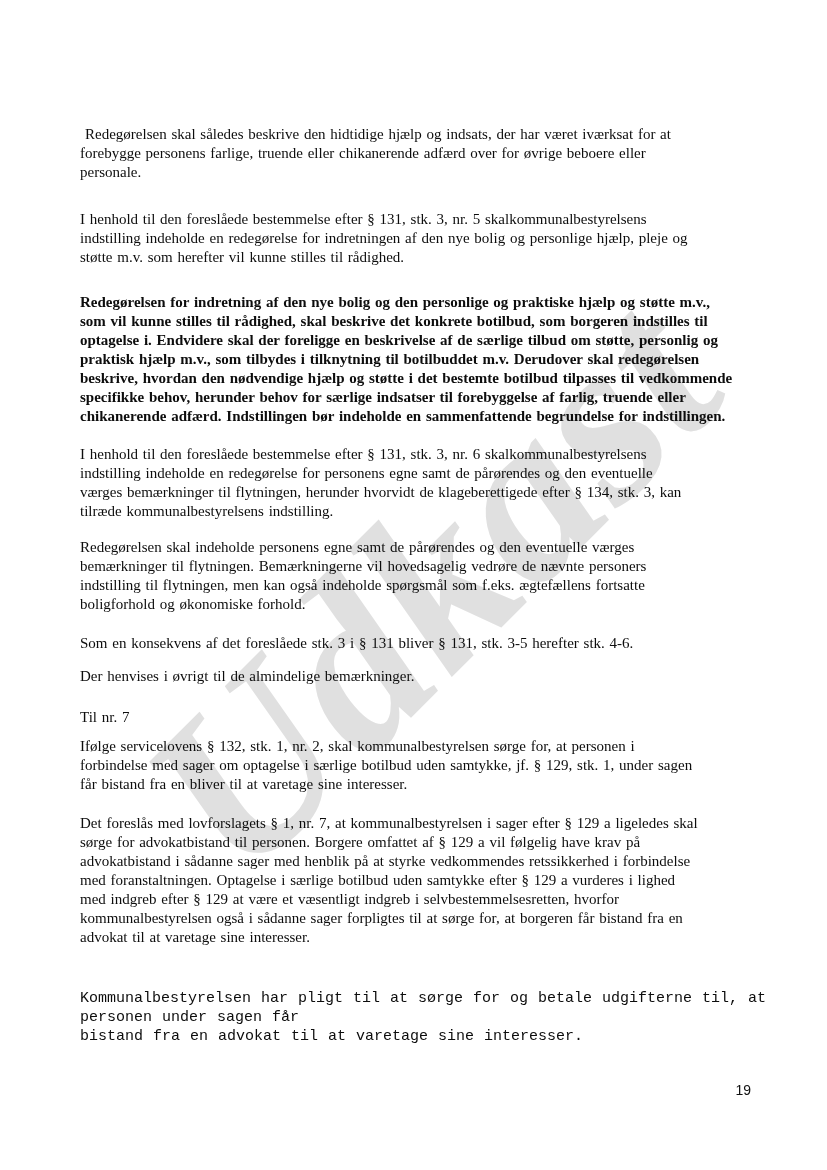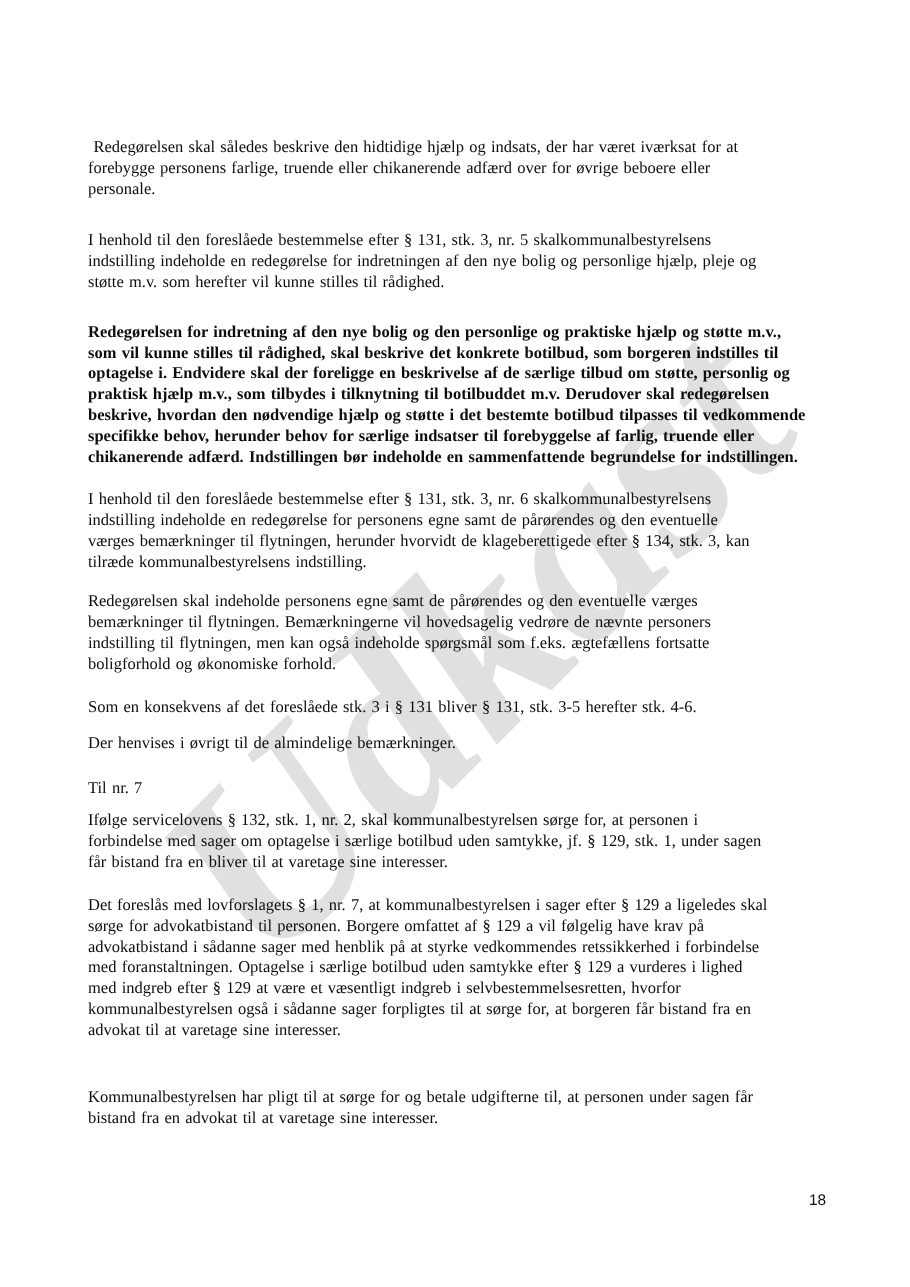--- a/index.html
+++ b/index.html
@@ -53,21 +53,21 @@
   .p1  { text-indent: 5px; margin-bottom: 28px; }
   .p2  { margin-bottom: 26px; }
   .p3  { margin-bottom: 19px; font-weight: bold; }
   .p4  { margin-bottom: 17px; }
   .p5  { margin-bottom: 20px; }
   .p6  { margin-bottom: 14px; }
   .p7  { margin-bottom: 22px; }
   .p8  { margin-bottom: 10px; }
   .p9  { margin-bottom: 20px; }
   .p10 { margin-bottom: 42px; }
-  .p11 { margin-bottom: 0; }
+  .p11 { margin-bottom: 0; font-family: Liberation Mono, monospace; }
   .page-number {
     position: absolute;
     top: 1082px;
     right: 76px;
     z-index: 1;
     font-family: "Liberation Sans", sans-serif;
     font-size: 14px;
     color: #111111;
   }
 </style>
@@ -109,14 +109,14 @@
 sørge for advokatbistand til personen. Borgere omfattet af § 129 a vil følgelig have krav på
 advokatbistand i sådanne sager med henblik på at styrke vedkommendes retssikkerhed i forbindelse
 med foranstaltningen. Optagelse i særlige botilbud uden samtykke efter § 129 a vurderes i lighed
 med indgreb efter § 129 at være et væsentligt indgreb i selvbestemmelsesretten, hvorfor
 kommunalbestyrelsen også i sådanne sager forpligtes til at sørge for, at borgeren får bistand fra en
 advokat til at varetage sine interesser.</p>
     <p class="para p11">Kommunalbestyrelsen har pligt til at sørge for og betale udgifterne til, at personen under sagen får
 bistand fra en advokat til at varetage sine interesser.</p>
   </div>
 
-  <div class="page-number">18</div>
+  <div class="page-number">19</div>
 </div>
 
 </body></html>

